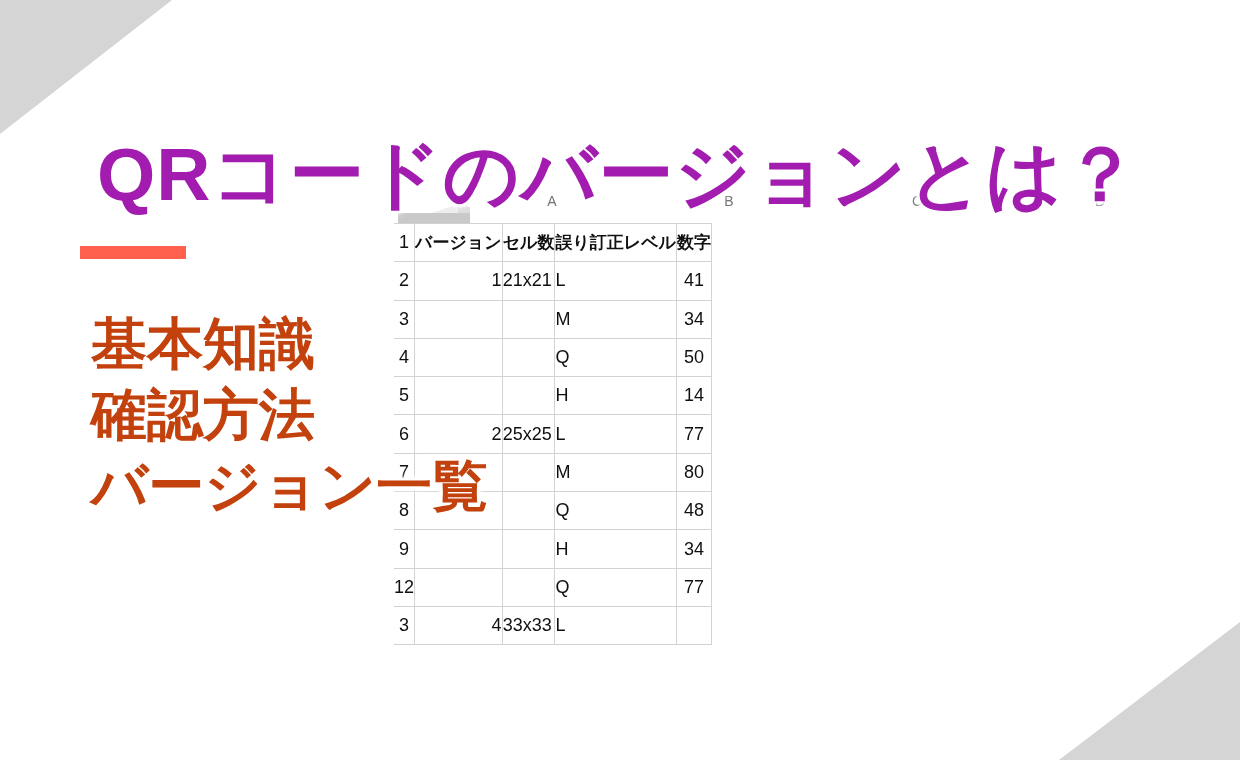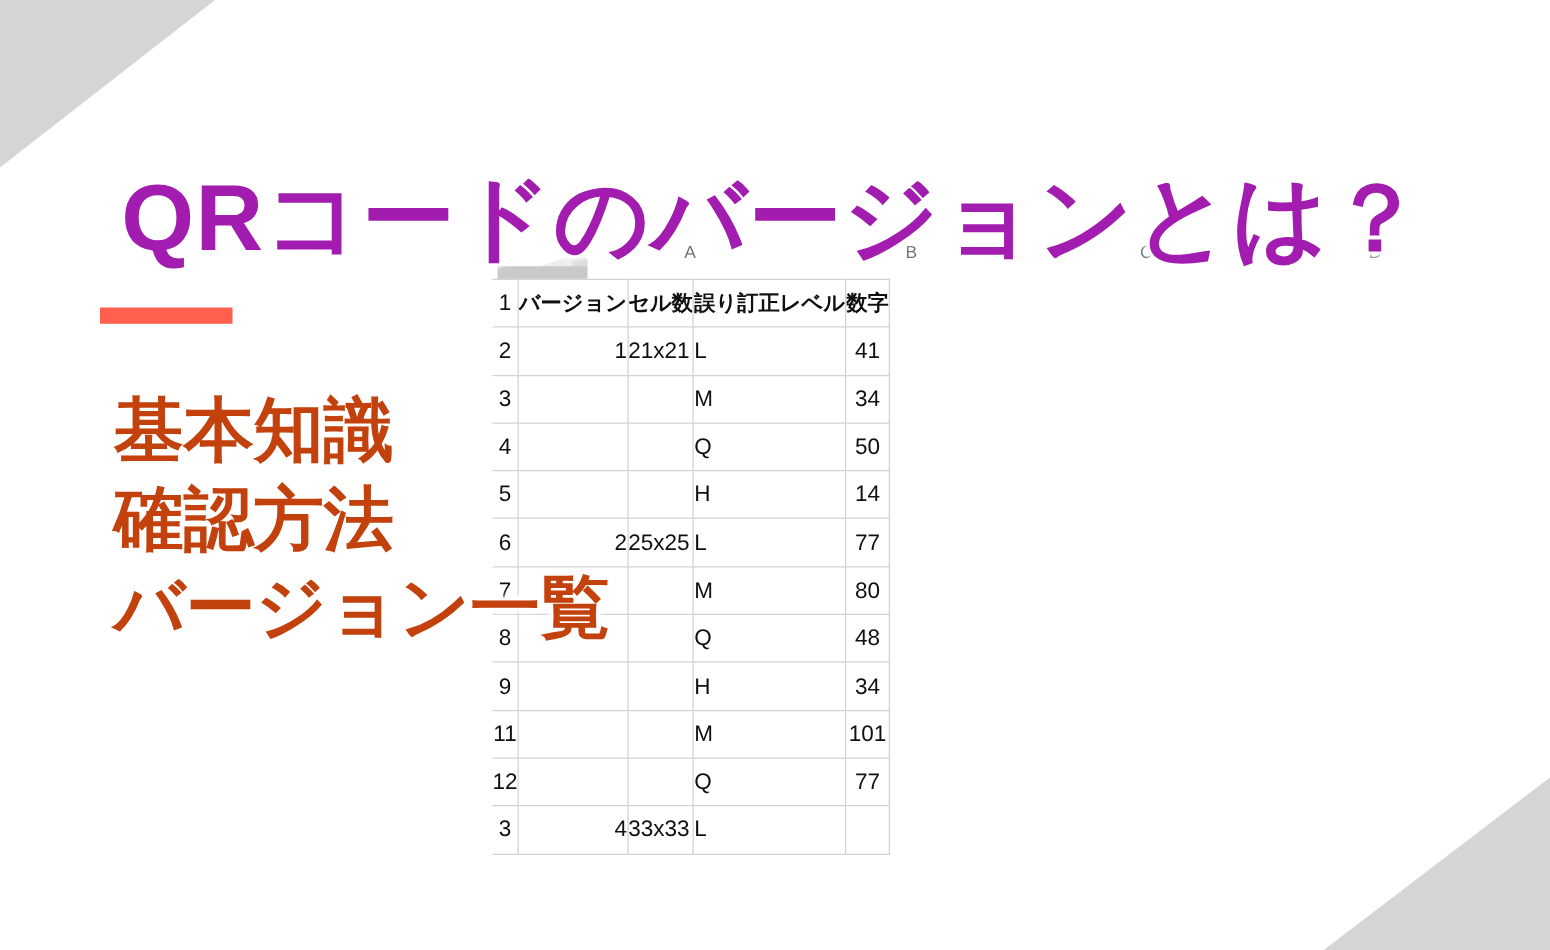--- a/index.html
+++ b/index.html
@@ -149,28 +149,20 @@
           </tr>
           <tr>
             <td class="c0">9</td>
             <td class="c1"></td>
             <td class="c2"></td>
             <td class="c3">H</td>
             <td class="c4">34</td>
             <td class="c5"></td>
           </tr>
           <tr>
-            <td class="c0">11</td>
-            <td class="c1"></td>
-            <td class="c2"></td>
-            <td class="c3">M</td>
-            <td class="c4">101</td>
-            <td class="c5"></td>
-          </tr>
-          <tr>
             <td class="c0">12</td>
             <td class="c1"></td>
             <td class="c2"></td>
             <td class="c3">Q</td>
             <td class="c4">77</td>
             <td class="c5"></td>
           </tr>
           <tr>
             <td class="c0">3</td>
             <td class="c1">4</td>

